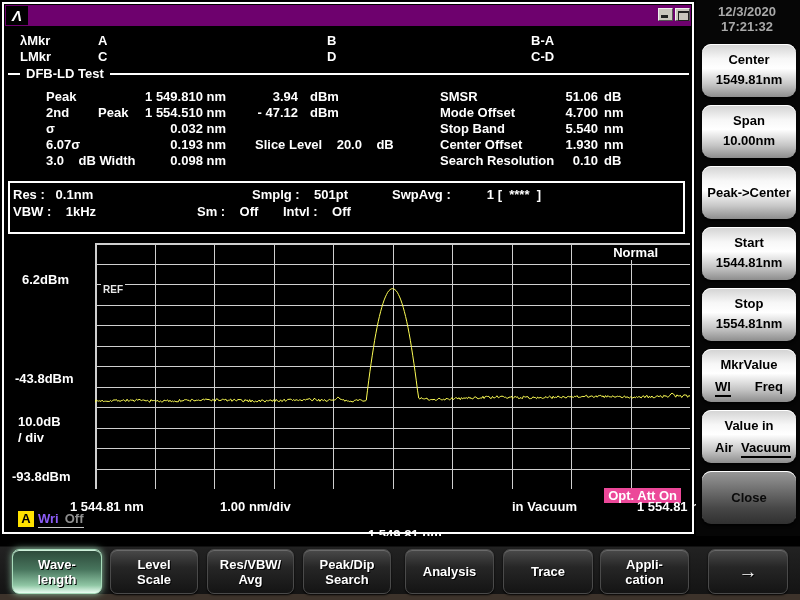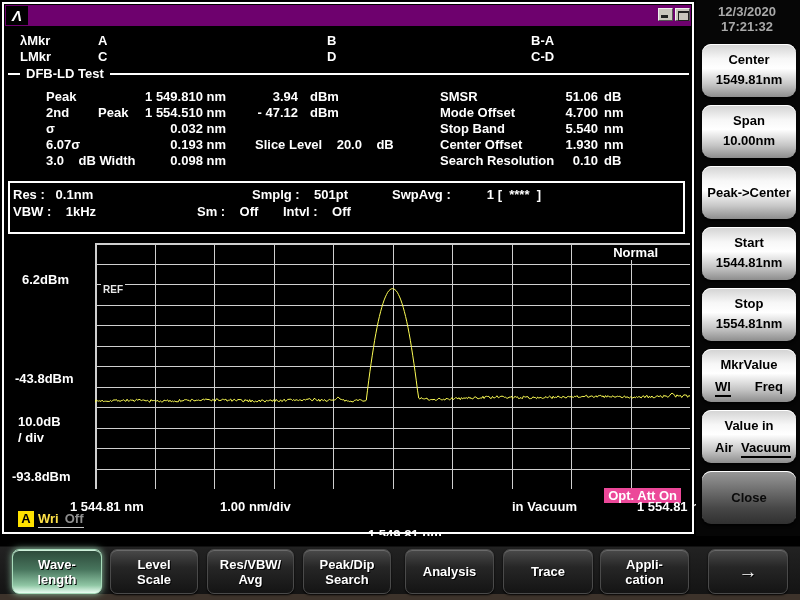--- a/index.html
+++ b/index.html
@@ -37,21 +37,21 @@
   #chart{position:absolute;left:91px;top:239px;width:595px;height:246px;}
   #ref-label{position:absolute;left:6px;top:41px;font-size:10px;color:#e8e8e8;background:#000;padding:0 2px;}
   #mode-label{position:absolute;right:27px;top:2px;font-size:13px;background:#000;padding:0 5px;}
   #att-label{position:absolute;right:9px;top:217px;font-size:13px;background:#ec4899;padding:0 4px;margin-top:28px;}
   .ylab,.xlab{position:absolute;font-size:13px;white-space:pre;}
   
   #trace-status{position:absolute;left:14px;top:507px;height:18px;font-size:13px;}
   #trace-a{display:inline-block;width:16px;height:16px;background:#ffe200;color:#000;text-align:center;
            line-height:16px;margin-right:4px;}
   #trace-wrap{border-bottom:1px solid #c8c8c8;padding-bottom:1px;}
-  #trace-mode{color:#fde047;}
+  #trace-mode{color:#8b5cf6;}
   #trace-state{color:#8f8f8f;margin-left:6px;}
   
   #right-panel{position:absolute;left:696px;top:0;width:104px;height:538px;background:#060606;}
   #datetime{position:absolute;left:696px;top:4px;width:102px;text-align:center;color:#a9a9a9;
             font-size:13px;line-height:15px;}
   .softkey{position:absolute;left:702px;width:94px;height:53px;border-radius:9px;color:#000;
            background:linear-gradient(180deg,#d2d2d2 0%,#f7f7f7 28%,#ffffff 46%,#c6c6c6 76%,#8d8d8d 100%);
            box-shadow:0 2px 3px rgba(0,0,0,.9),inset 0 1px 0 #fff;font-size:13px;text-align:center;cursor:pointer;}
   .softkey .l1{margin-top:8px;}
   .softkey .l2{margin-top:5px;}

